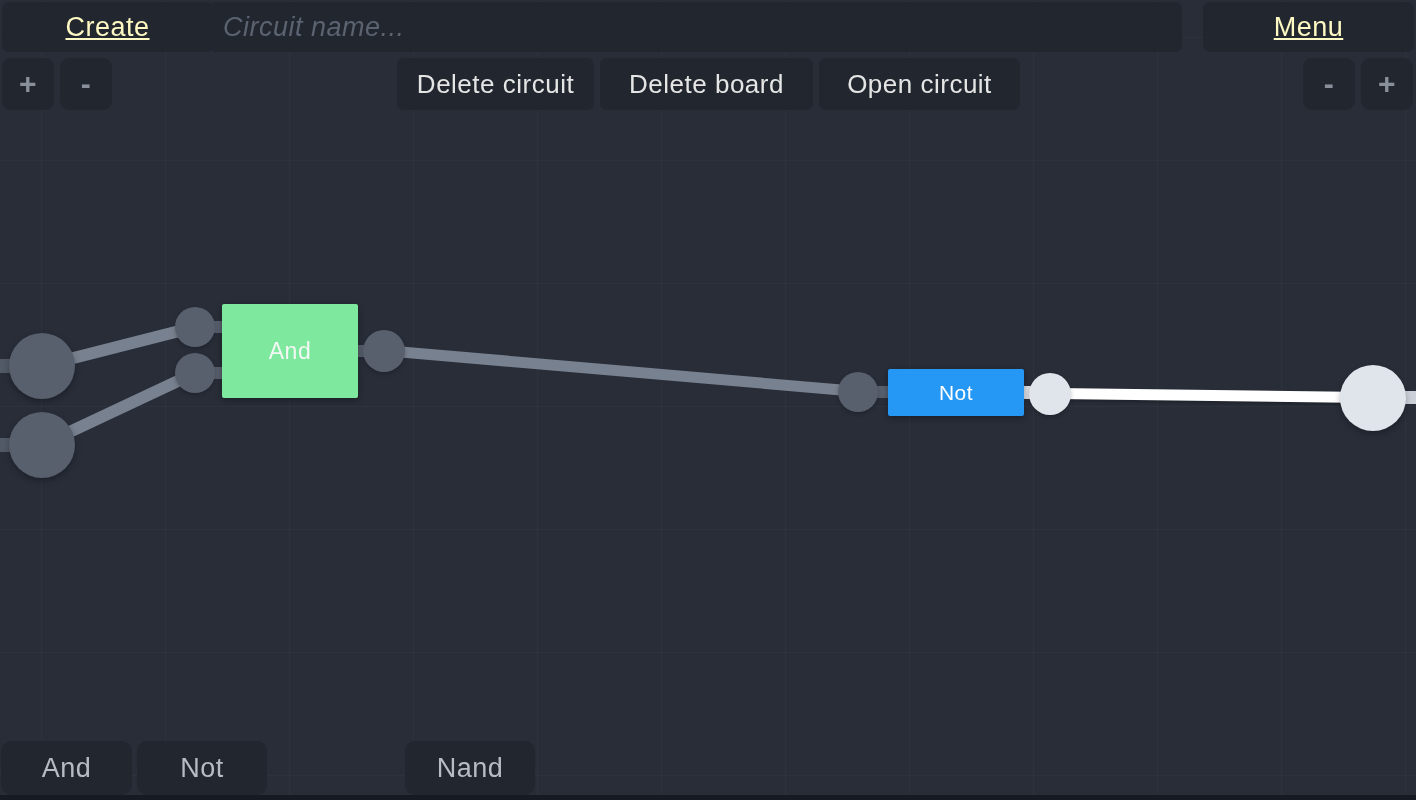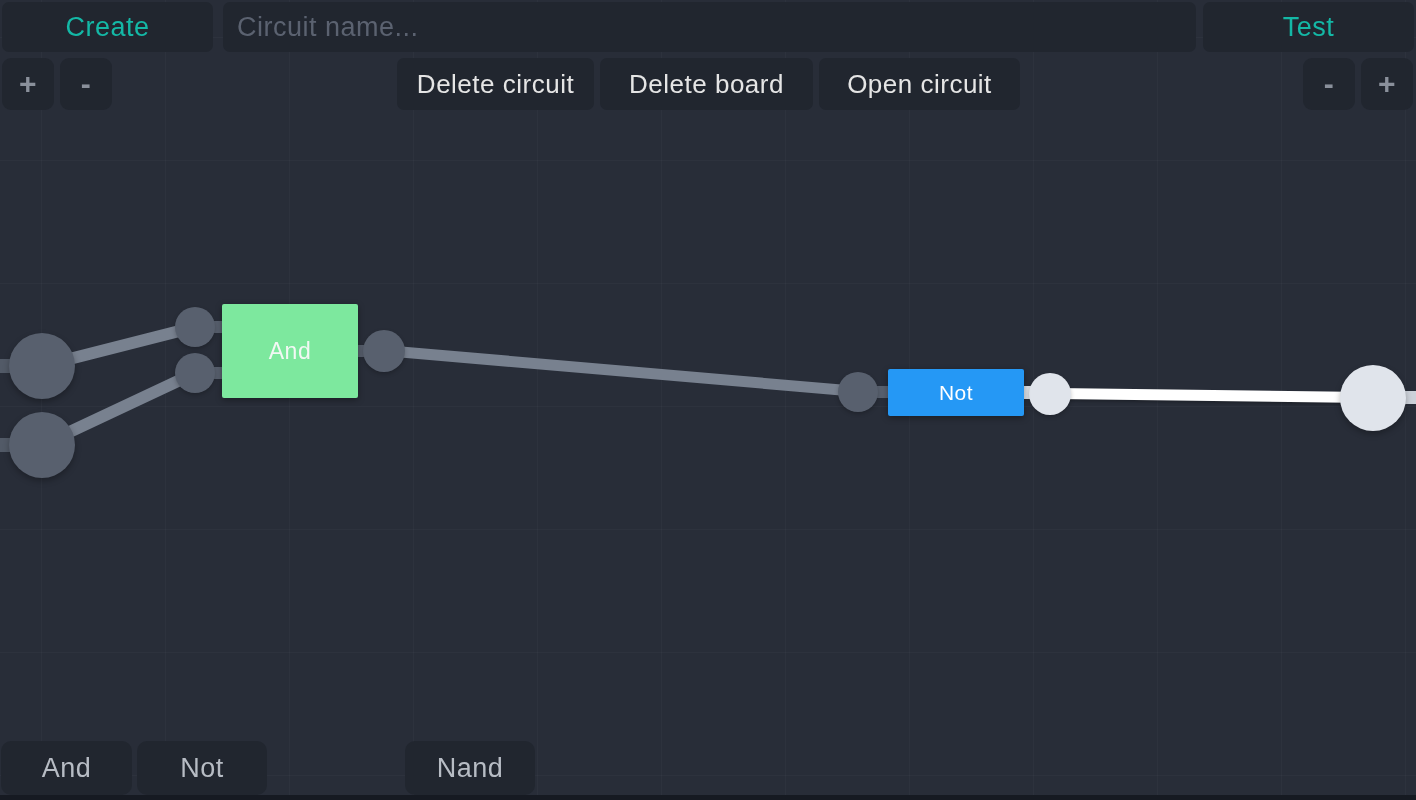--- a/index.html
+++ b/index.html
@@ -12,21 +12,21 @@
     background-size:124px 123px;
     background-position:41px 37px;
     font-family:"Liberation Sans", sans-serif;
     -webkit-font-smoothing:antialiased;
   }
   .btn{
     position:absolute;display:flex;align-items:center;justify-content:center;
     background:#21262f;border-radius:7px;color:#e5e5e5;font-size:26px;
     letter-spacing:0.5px;cursor:pointer;user-select:none;box-sizing:border-box;
   }
-  .btn.bright{color:#14b8a6;font-size:27px;}
+  .btn.bright{color:#fef9c3;font-size:27px;text-decoration:underline;}
   .btn.zoom{font-size:30px;color:#8a909b;font-weight:bold;border-radius:9px;}
   .btn.palette{color:#b7bcc4;font-size:27px;border-radius:10px;}
   .name-input{
     position:absolute;background:#21262f;border:none;outline:none;
     border-radius:7px;color:#cdd1d8;font-size:27px;letter-spacing:0.5px;
     font-family:"Liberation Sans", sans-serif;box-sizing:border-box;padding:0 14px;
   }
   .name-input::placeholder{color:#5b6270;opacity:1;}
   .wire{position:absolute;border-radius:6px;transform-origin:0 50%;z-index:1;}
   .wire.off{background:#78818f;}
@@ -48,23 +48,23 @@
   .gate.not{background:#2598f5;font-size:21px;color:#ffffff;}
   .bottom-strip{position:absolute;left:0;bottom:0;width:100%;height:5px;background:#161a22;z-index:5;}
 </style>
 </head>
 <body>
 
 <div class="app">
 
   <div class="btn bright" style="left:2px;top:2px;width:211px;height:50px;">Create</div>
 
-  <input class="name-input" style="left: 223px; top: 2px; width: 973px; height: 50px;" placeholder="Circuit name...">
+  <input class="name-input" style="left: 209px; top: 2px; width: 973px; height: 50px; font-style: italic;" placeholder="Circuit name...">
 
-  <div class="btn bright" style="left:1203px;top:2px;width:211px;height:50px;">Test</div>
+  <div class="btn bright" style="left:1203px;top:2px;width:211px;height:50px;">Menu</div>
 
   <div class="btn zoom" style="left:2px;top:58px;width:52px;height:52px;">+</div>
   <div class="btn zoom" style="left:60px;top:58px;width:52px;height:52px;">-</div>
 
   <div class="btn" style="left:397px;top:58px;width:197px;height:52px;">Delete circuit</div>
   <div class="btn" style="left:600px;top:58px;width:213px;height:52px;">Delete board</div>
   <div class="btn" style="left:819px;top:58px;width:201px;height:52px;">Open circuit</div>
 
   <div class="btn zoom" style="left:1303px;top:58px;width:52px;height:52px;">-</div>
   <div class="btn zoom" style="left:1361px;top:58px;width:52px;height:52px;">+</div>

